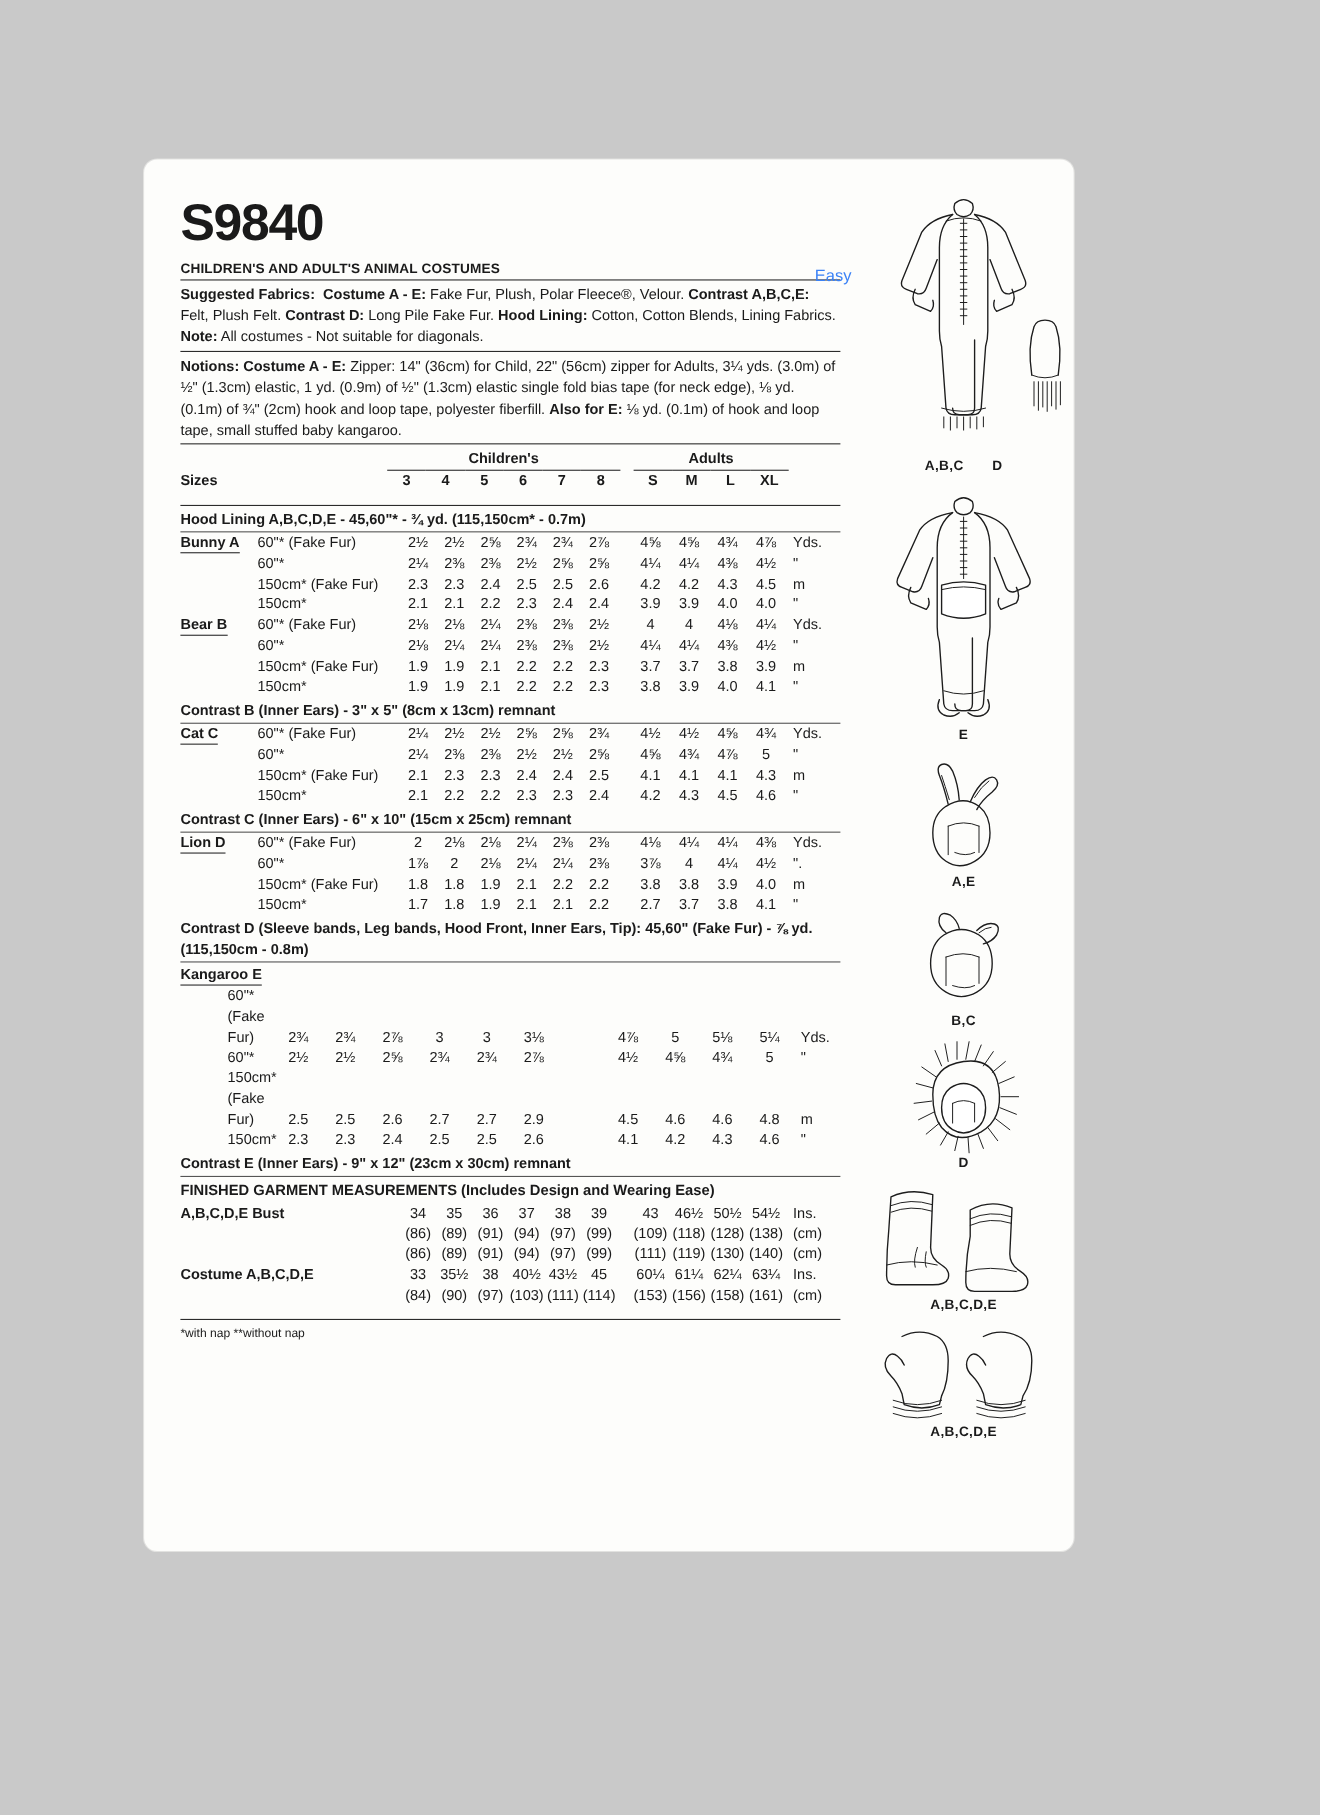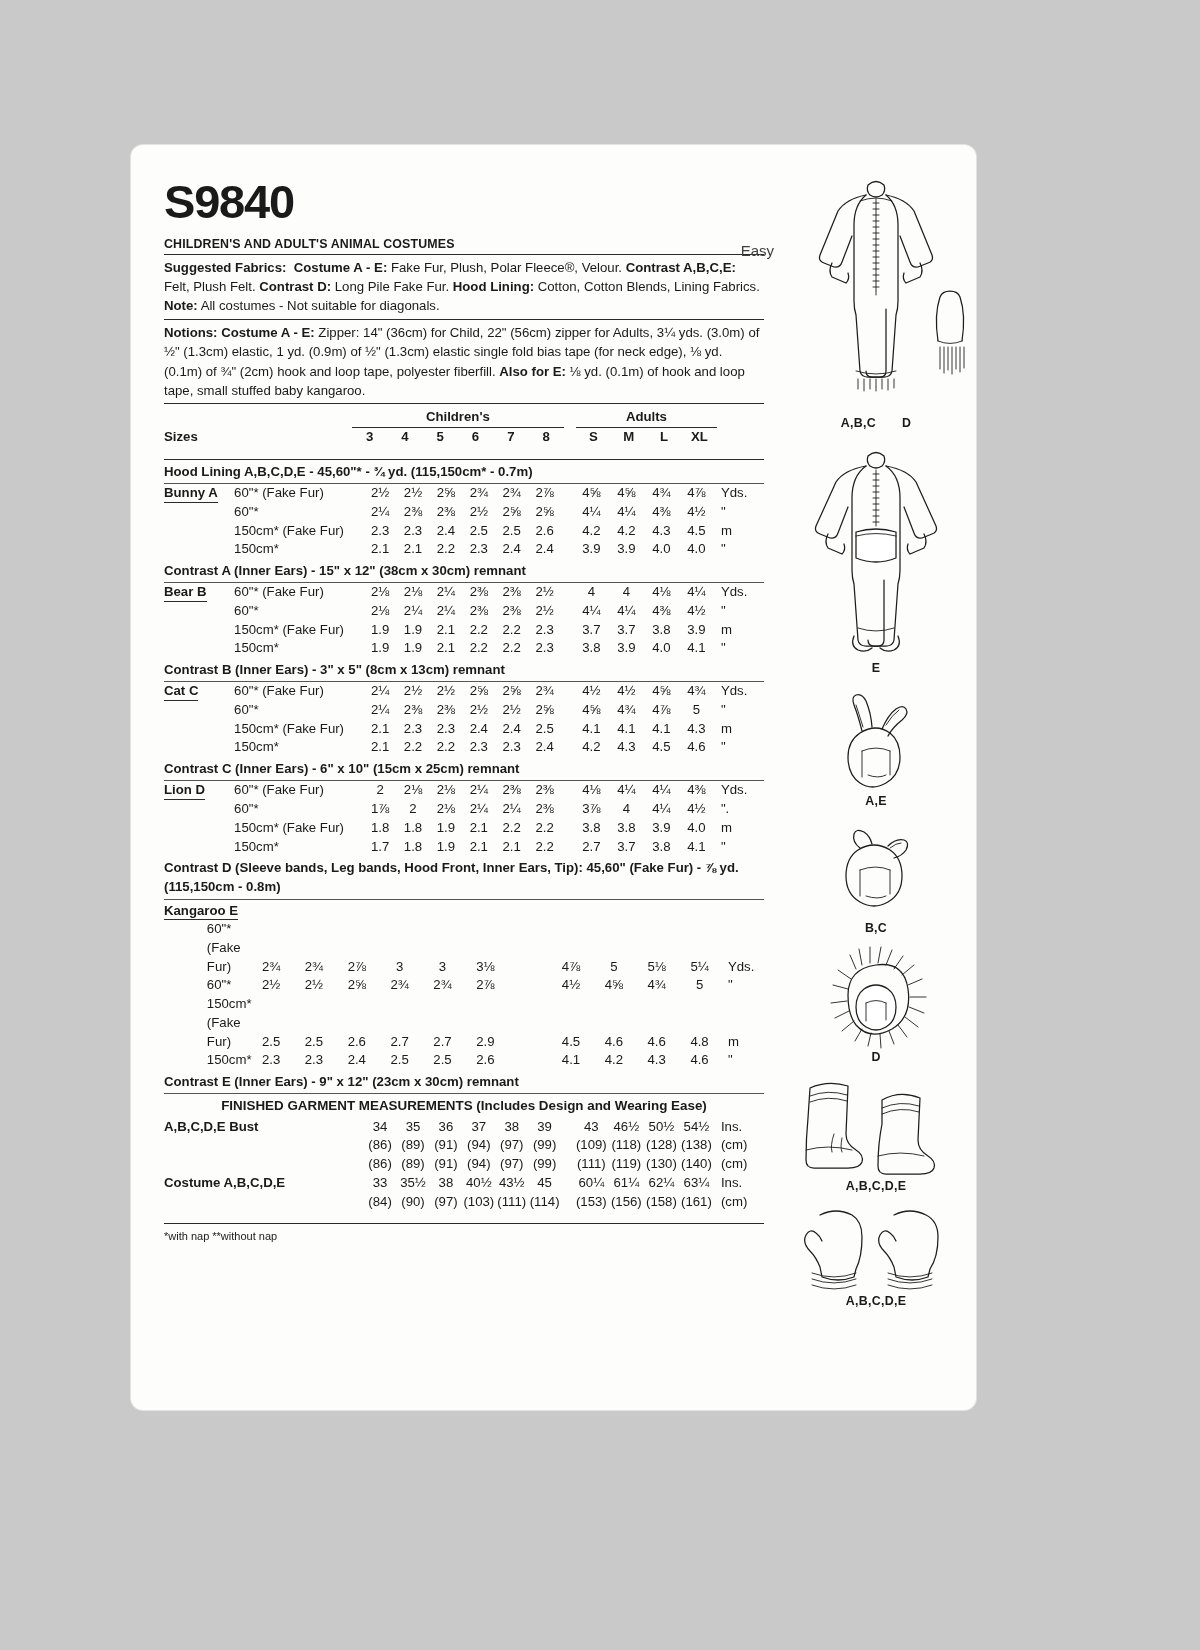--- a/index.html
+++ b/index.html
@@ -29,21 +29,21 @@
     font-weight:bold;
     letter-spacing:-1.2px;
     line-height:0.95;
     margin:0 0 2px 0;
   }
   .easy-label{
     position:absolute;
     right:-10px;
     top:62px;
     font-size:15px;
-    color:#404040;
+    color:#3b82f6;
   }
   .title{
     font-size:12.4px;
     font-weight:bold;
     letter-spacing:0.15px;
     padding-bottom:3px;
     margin-top:12px;
   }
   .rule{border-bottom:1.4px solid #2b2b2b;}
   .rule-thin{border-bottom:0.9px solid #555;}
@@ -240,21 +240,20 @@
               <td class="c-sz">2.4</td>
               <td class="c-gap"></td>
               <td class="c-ad">3.9</td>
               <td class="c-ad">3.9</td>
               <td class="c-ad">4.0</td>
               <td class="c-ad">4.0</td>
               <td class="c-unit">"</td>
             </tr>
           </tbody>
         </table>
-        <div class="sec-line bold rule-thin">Contrast A (Inner Ears) - 15" x 12" (38cm x 30cm) remnant</div>
         <table class="t">
           <tbody>
             <tr>
               <td class="c-label "><span class="und">Bear B</span></td>
               <td class="c-desc">60"* (Fake Fur)</td>
               <td class="c-sz">2⅛</td>
               <td class="c-sz">2⅛</td>
               <td class="c-sz">2¼</td>
               <td class="c-sz">2⅜</td>
               <td class="c-sz">2⅜</td>
@@ -522,21 +521,21 @@
               <td class="c-ad">4.2</td>
               <td class="c-ad">4.3</td>
               <td class="c-ad">4.6</td>
               <td class="c-unit">"</td>
             </tr>
           </tbody>
         </table>
         <div class="sec-line bold rule-thin">Contrast E (Inner Ears) - 9" x 12" (23cm x 30cm) remnant</div>
       </div>
 
-    <div class="sec-line bold" style="font-size:13.4px;text-align:center;">FINISHED GARMENT MEASUREMENTS (Includes Design and Wearing Ease)</div>
+    <div class="sec-line bold" style="font-size:13.4px;">FINISHED GARMENT MEASUREMENTS (Includes Design and Wearing Ease)</div>
     <div id="finished">
         <table class="t">
           <tbody>
             <tr>
               <td class="c-label " style="width: 188px; white-space: nowrap;"><span class="bold">A,B,C,D,E Bust</span></td>
               <td class="c-desc" style="width: 0px;"></td>
               <td class="c-sz">34</td>
               <td class="c-sz">35</td>
               <td class="c-sz">36</td>
               <td class="c-sz">37</td>

